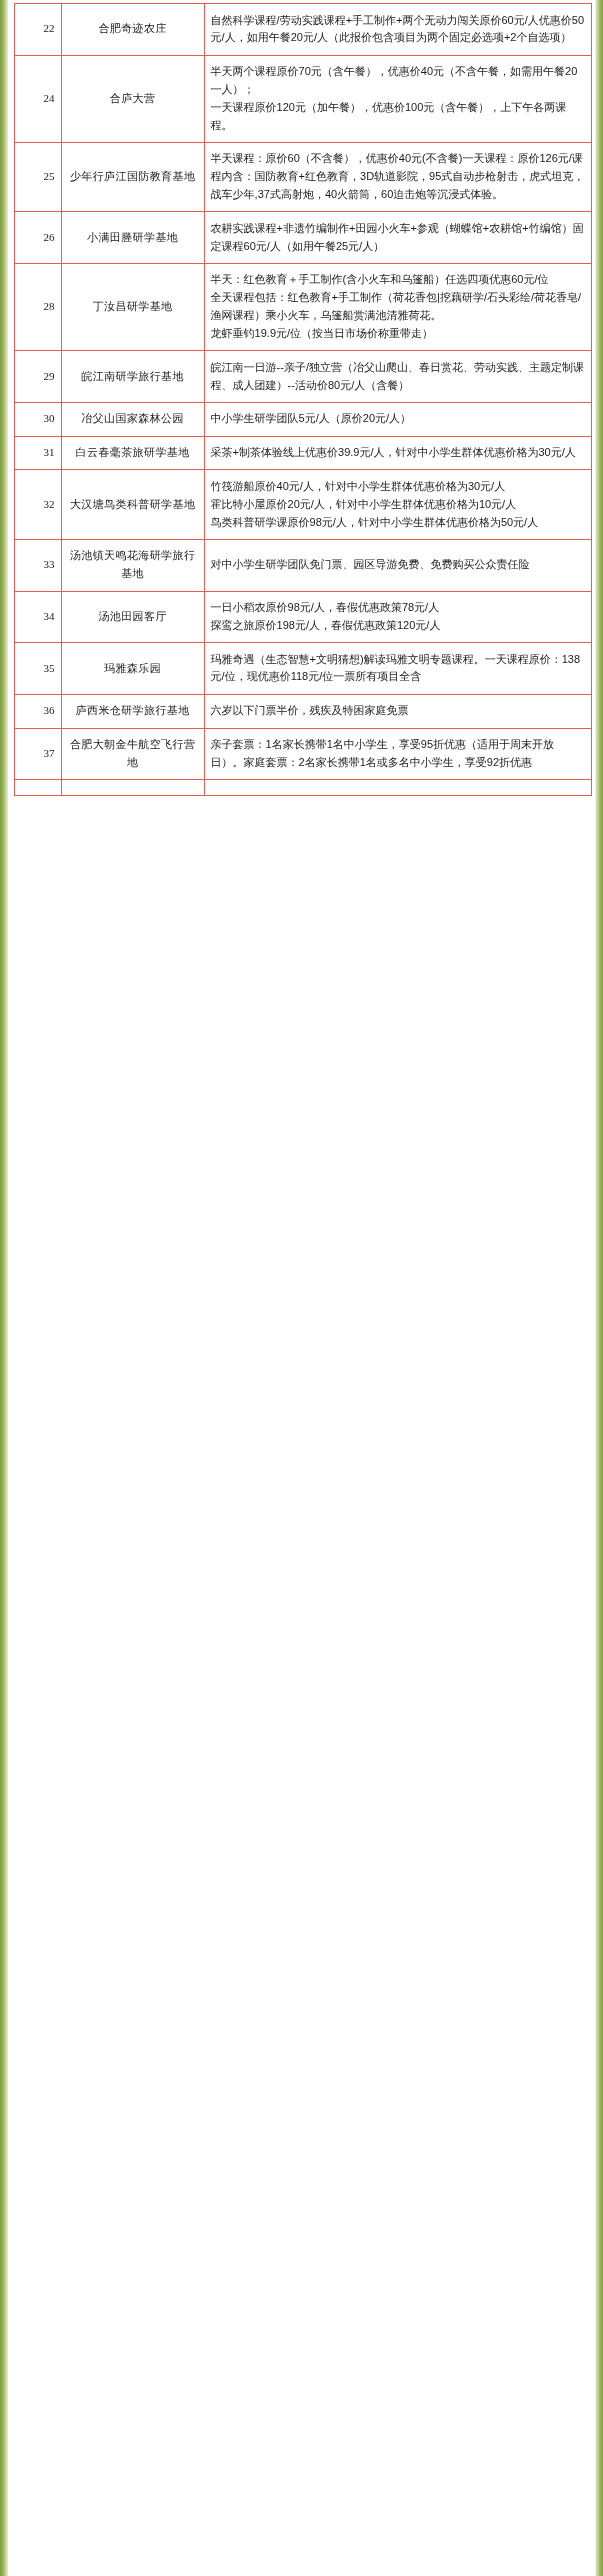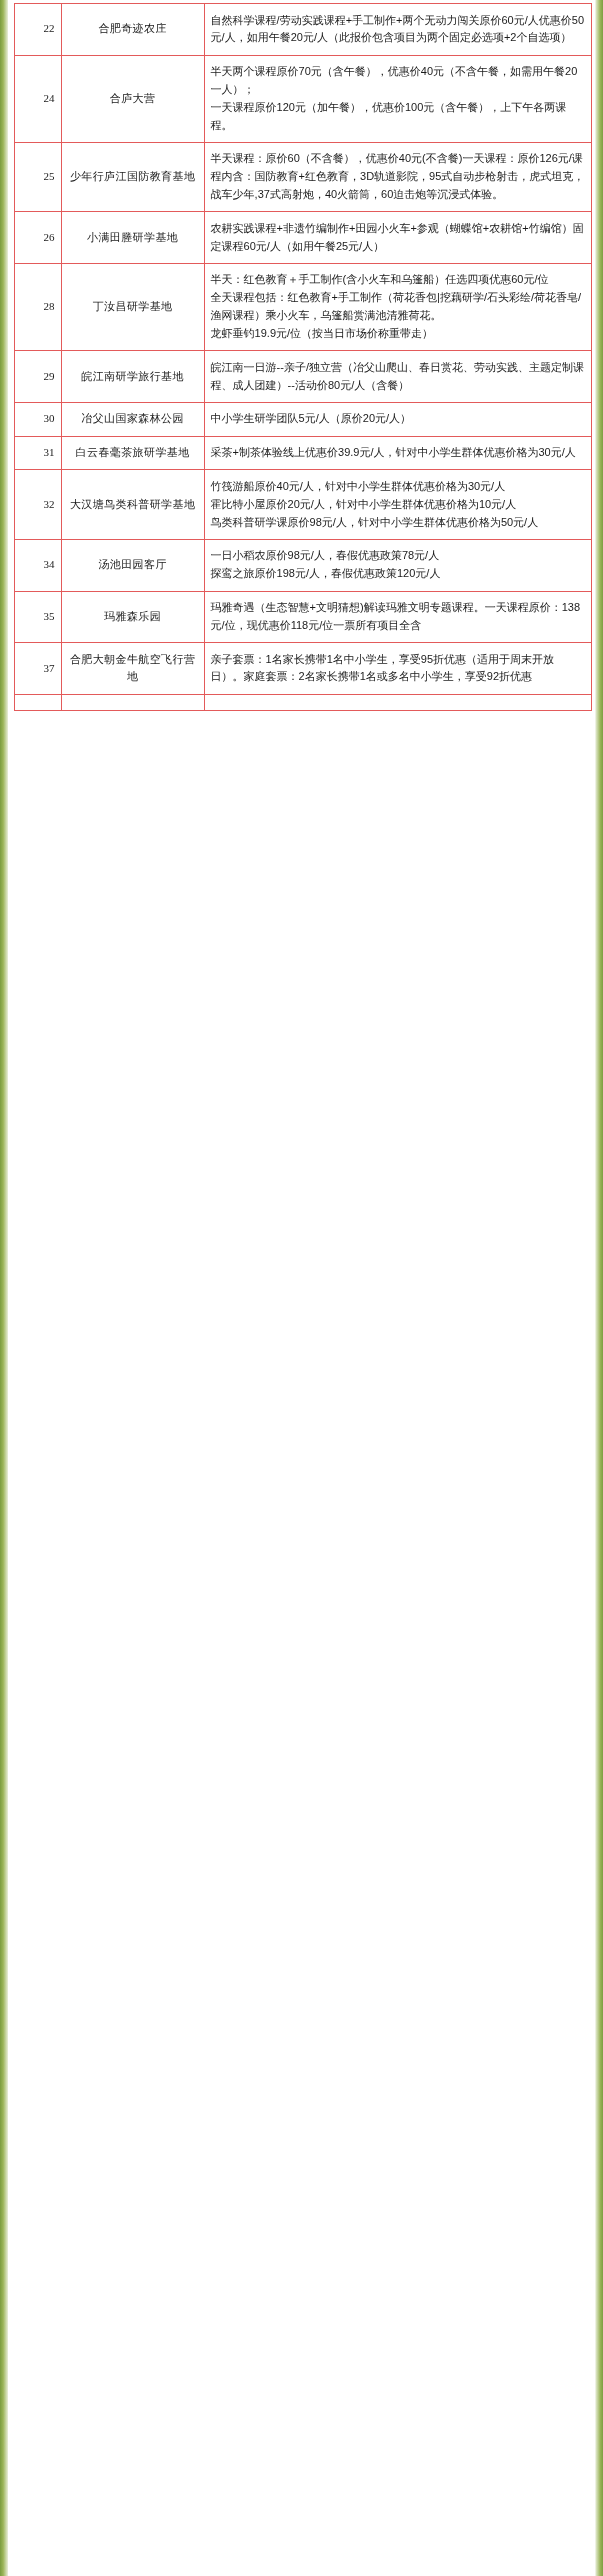--- a/index.html
+++ b/index.html
@@ -130,29 +130,39 @@
           <td class="desc">采茶+制茶体验线上优惠价39.9元/人，针对中小学生群体优惠价格为30元/人</td>
         </tr>
         <tr>
           <td class="num">32</td>
           <td class="name">大汉塘鸟类科普研学基地</td>
           <td class="desc">竹筏游船原价40元/人，针对中小学生群体优惠价格为30元/人
 霍比特小屋原价20元/人，针对中小学生群体优惠价格为10元/人
 鸟类科普研学课原价98元/人，针对中小学生群体优惠价格为50元/人</td>
         </tr>
         <tr>
+          <td class="num">33</td>
+          <td class="name">汤池镇天鸣花海研学旅行基地</td>
+          <td class="desc">对中小学生研学团队免门票、园区导游免费、免费购买公众责任险</td>
+        </tr>
+        <tr>
           <td class="num">34</td>
           <td class="name">汤池田园客厅</td>
           <td class="desc">一日小稻农原价98元/人，春假优惠政策78元/人
 探鸾之旅原价198元/人，春假优惠政策120元/人</td>
         </tr>
         <tr>
           <td class="num">35</td>
           <td class="name">玛雅森乐园</td>
           <td class="desc">玛雅奇遇（生态智慧+文明猜想)解读玛雅文明专题课程。一天课程原价：138元/位，现优惠价118元/位一票所有项目全含</td>
+        </tr>
+        <tr>
+          <td class="num">36</td>
+          <td class="name">庐西米仓研学旅行基地</td>
+          <td class="desc">六岁以下门票半价，残疾及特困家庭免票</td>
         </tr>
         <tr>
           <td class="num">37</td>
           <td class="name">合肥大朝金牛航空飞行营地</td>
           <td class="desc">亲子套票：1名家长携带1名中小学生，享受95折优惠（适用于周末开放日）。家庭套票：2名家长携带1名或多名中小学生，享受92折优惠</td>
         </tr>
         <tr>
           <td class="num"></td>
           <td class="name"></td>
           <td class="desc"></td>

